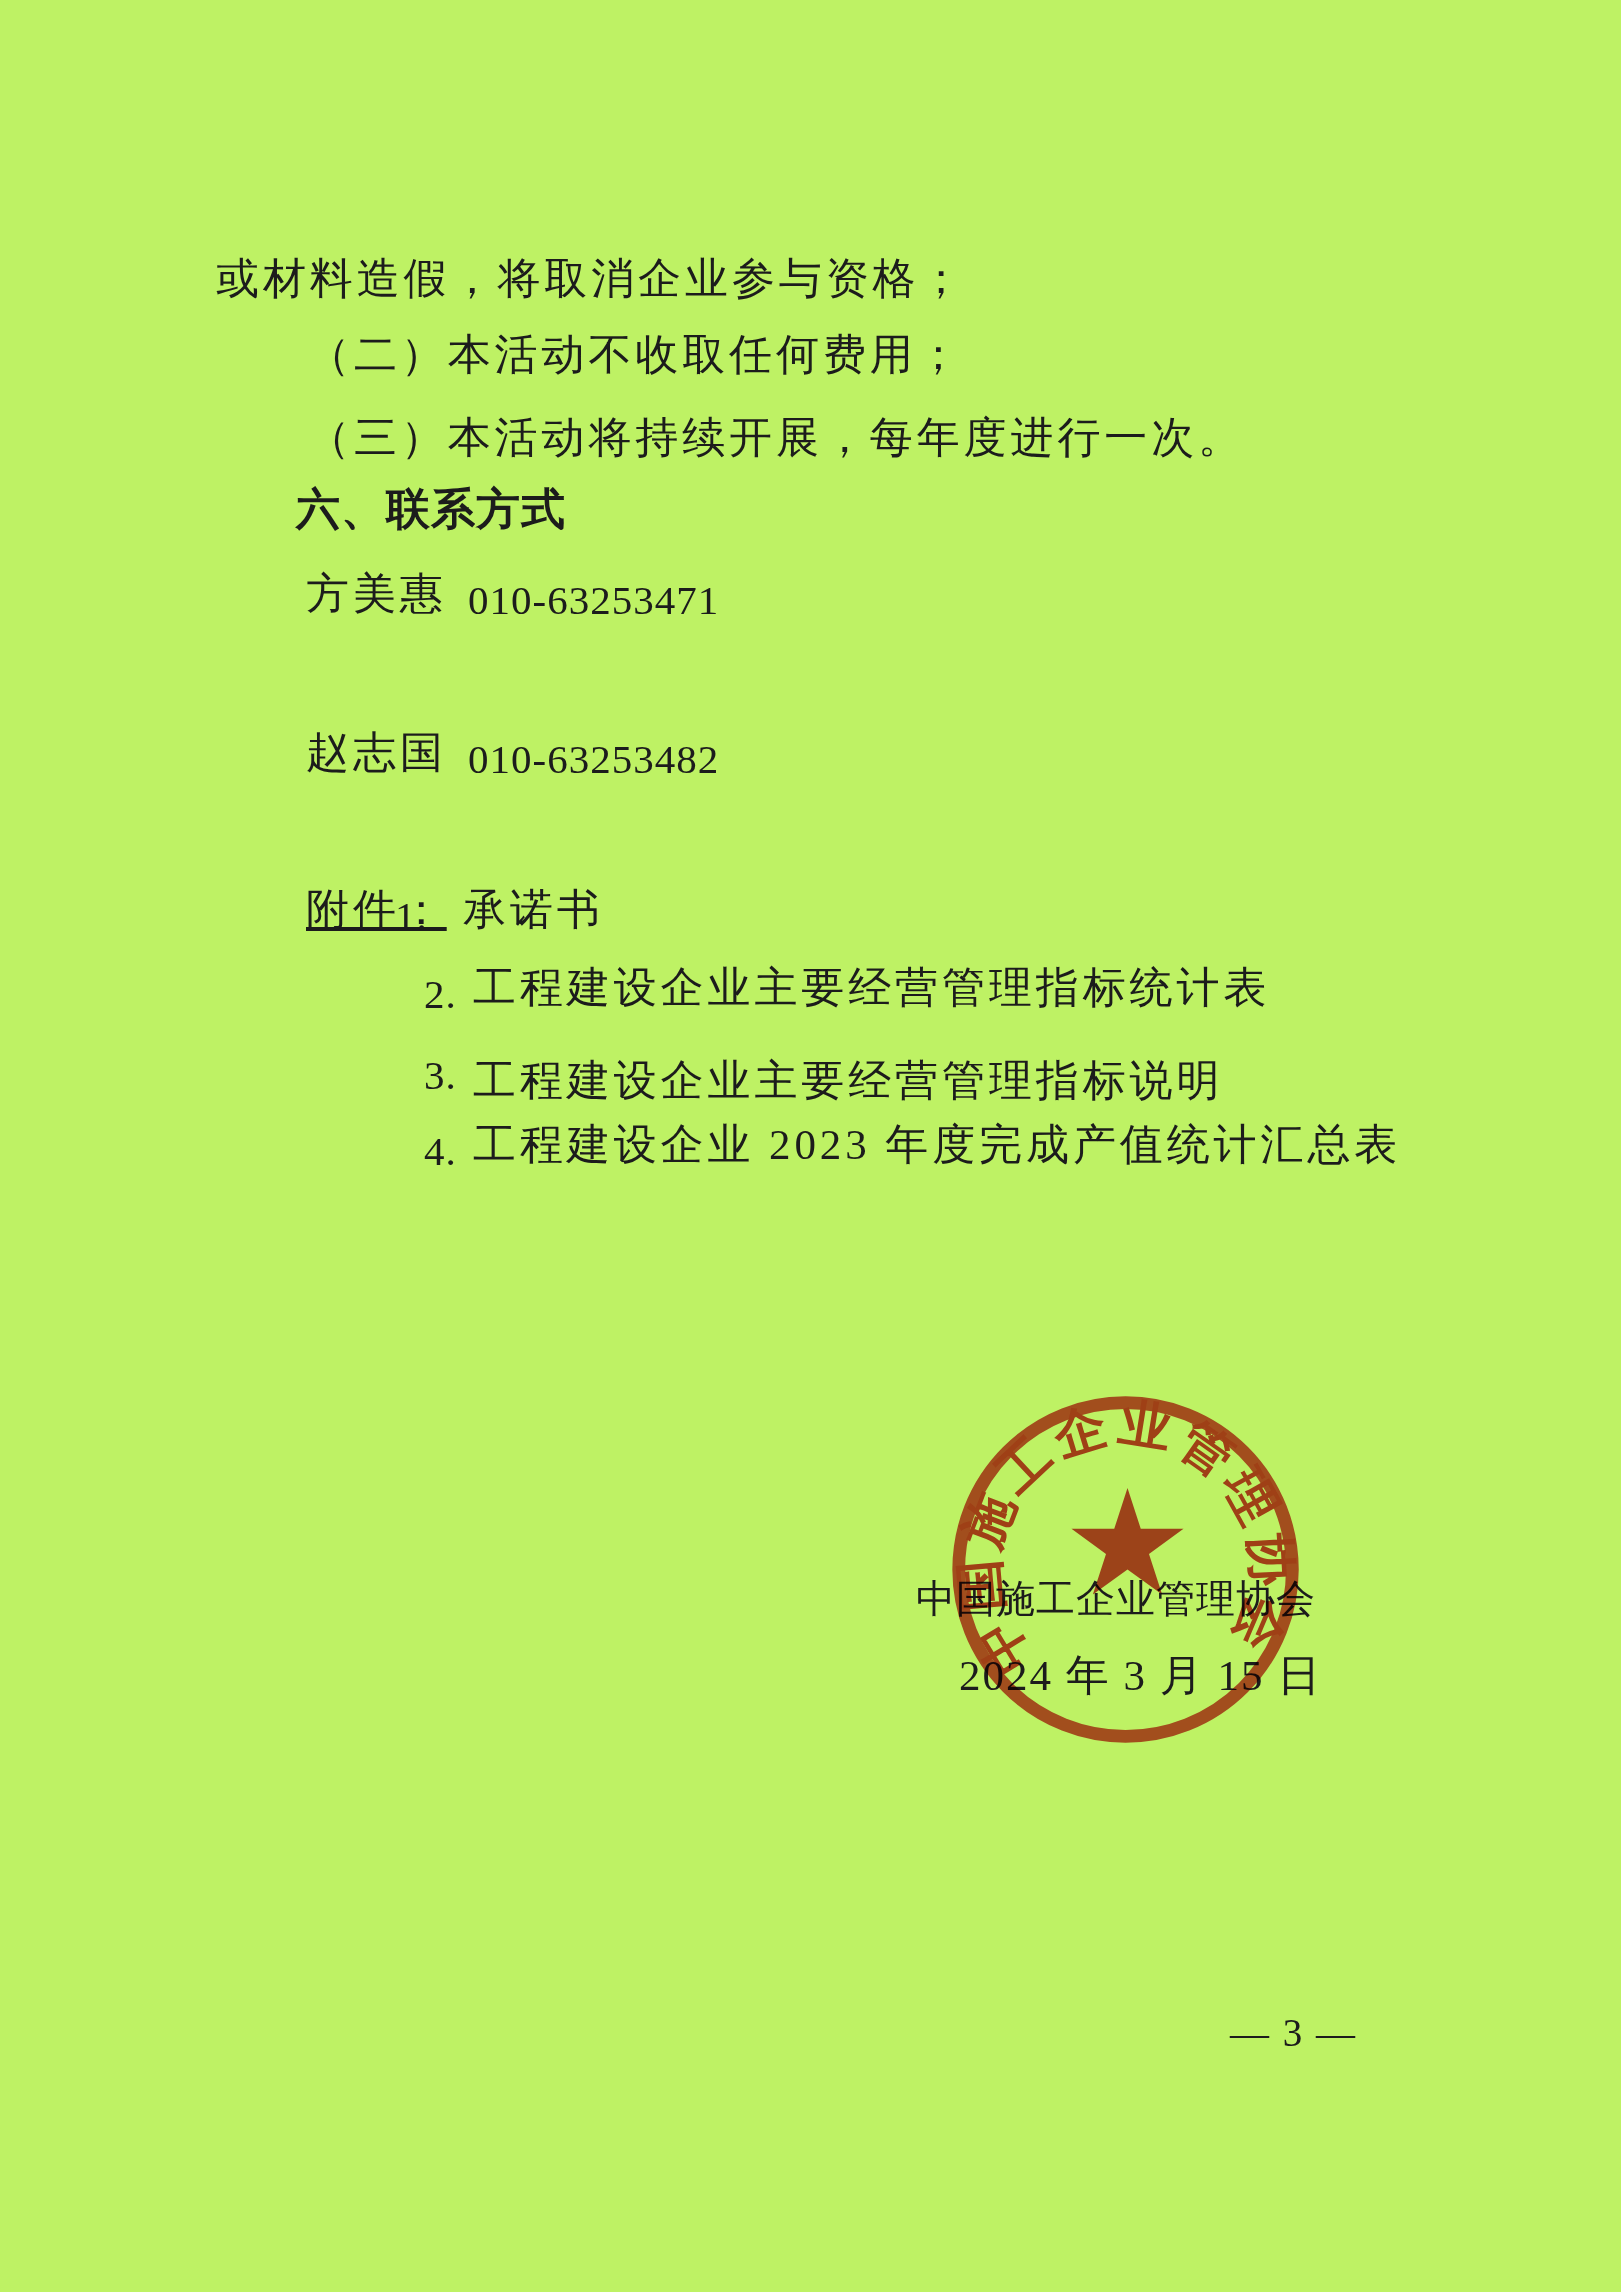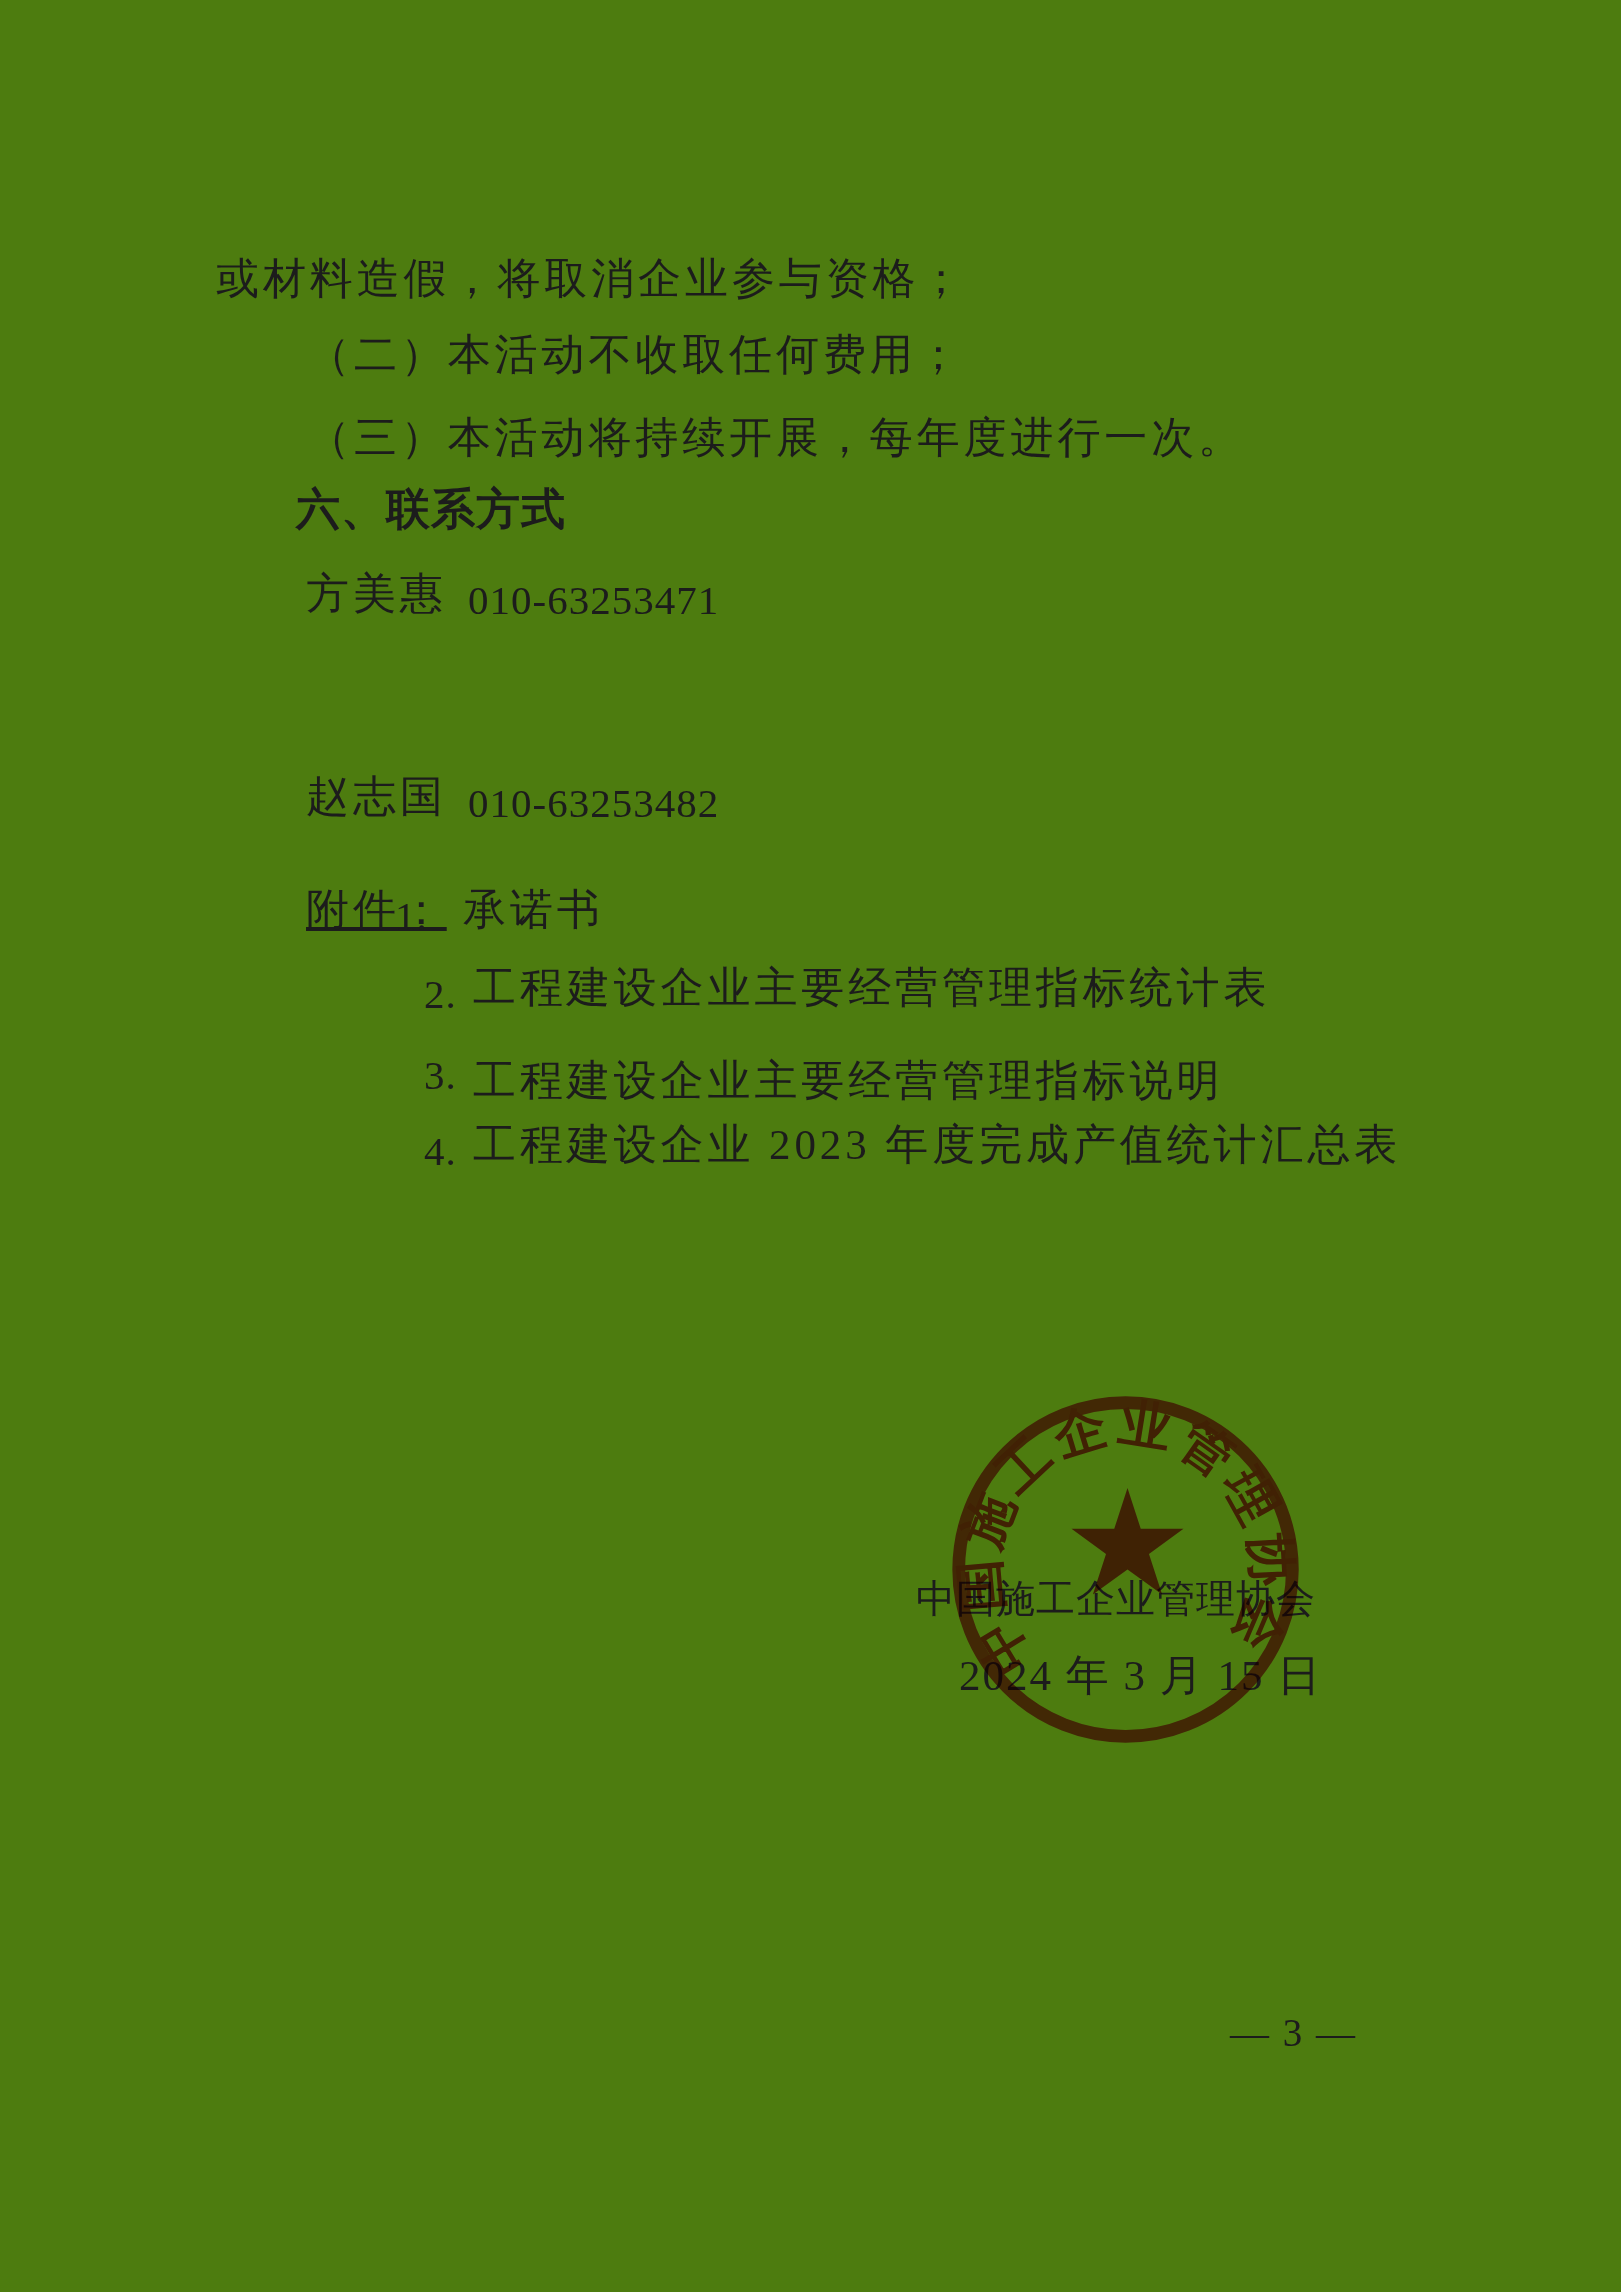--- a/index.html
+++ b/index.html
@@ -1,20 +1,20 @@
 <!DOCTYPE html>
 <html><head>
 <meta charset="utf-8">
 <style>
   html,body{margin:0;padding:0;background:#e8e8e8;}
   .sheet{
     position:relative;
     width:1621px;height:2293px;
     margin:0 auto;
-    background:#4d7c0f;
+    background:#bef264;
     overflow:hidden;
     font-family:"Liberation Serif","DejaVu Serif",serif;
     color:#1c1c1c;
     text-align:right;
   }
   .line{position:absolute;white-space:nowrap;}
   .body-text{font-size:43px;letter-spacing:3.9px;line-height:1;}
   .heading{
     font-family:"Liberation Sans","DejaVu Sans",sans-serif;
     font-weight:bold;font-size:44px;letter-spacing:1px;line-height:1;
@@ -44,21 +44,21 @@
   <div class="line body-text" style="left:307px;top:416px;">（三）本活动将持续开展，每年度进行一次。</div>
 
   <div class="line heading" style="left:296px;top:487px;">六、联系方式</div>
 
   <div class="contact-row" style="top:572px;">
     <span class="abs body-text" style="left:306px;top:0;">方美惠</span>
     <span class="abs num" style="left:468px;top:3.9px;">010-63253471</span>
   </div>
 
 
-  <div class="contact-row" style="top:775px;">
+  <div class="contact-row" style="top:731px;">
     <span class="abs body-text" style="left:306px;top:0;">赵志国</span>
     <span class="abs num" style="left:468px;top:3.9px;">010-63253482</span>
   </div>
 
   <div class="attach-row" style="top:888px;">
     <span class="abs body-text" style="left:306px;top:0;text-decoration:underline;">附件：</span>
     <span class="abs num" style="left:395px;top:3.9px;">1.</span>
     <span class="abs body-text" style="left:463px;top:0;">承诺书</span>
   </div>
 

